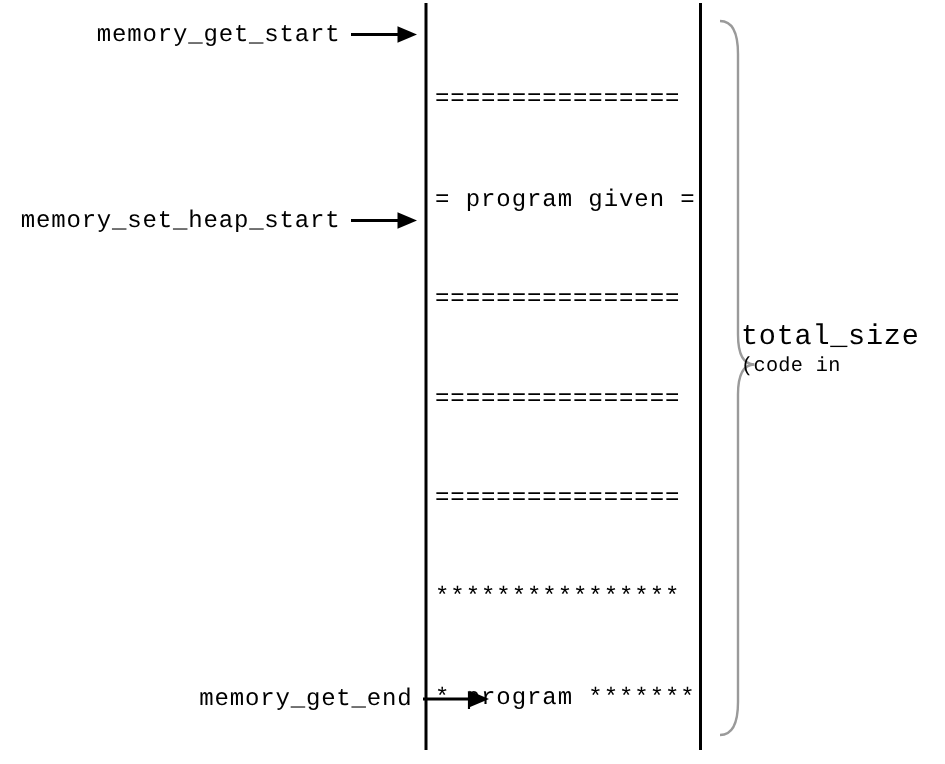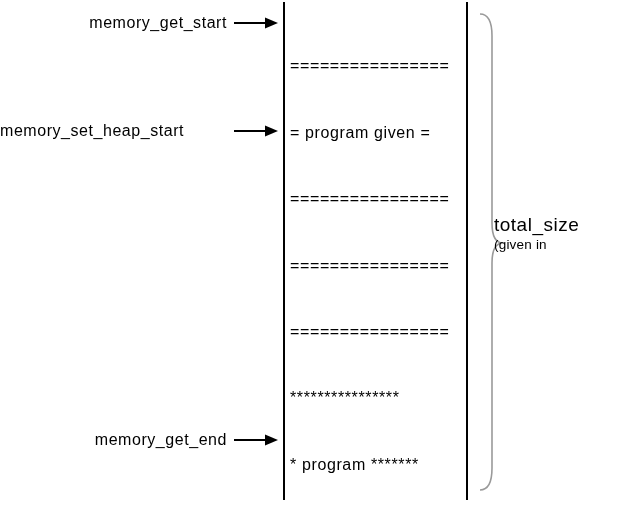--- a/index.html
+++ b/index.html
@@ -2,21 +2,21 @@
 <html><head>
 <meta charset="utf-8">
 <style>
   html, body { margin: 0; padding: 0; background: #ffffff; }
   #canvas {
     position: relative;
     width: 630px;
     height: 509px;
     background: #ffffff;
     overflow: hidden;
-    font-family: Liberation Sans, sans-serif;
+    font-family: Liberation Mono, monospace;
     color: #000000;
   }
 
   
   .pointer {
     position: absolute;
     left: 0;
     width: 278px;
     height: 22px;
     display: flex;
@@ -76,29 +76,29 @@
 <div id="canvas">
 
   <div class="pointer" style="top:12px;">
     <span class="label">memory_get_start</span>
     <svg width="44" height="12" viewBox="0 0 44 12">
       <line x1="0" y1="6" x2="33" y2="6" stroke="#000000" stroke-width="2"></line>
       <polygon points="31,0.5 31,11.5 44,6" fill="#000000"></polygon>
     </svg>
   </div>
 
-  <div class="pointer" style="top:120px;justify-content:space-between;">
+  <div class="pointer" style="top:136px;">
     <span class="label">memory_set_heap_start</span>
     <svg width="44" height="12" viewBox="0 0 44 12">
       <line x1="0" y1="6" x2="33" y2="6" stroke="#000000" stroke-width="2"></line>
       <polygon points="31,0.5 31,11.5 44,6" fill="#000000"></polygon>
     </svg>
   </div>
 
-  <div class="pointer" style="top:429px;">
+  <div class="pointer" style="top:455px;padding-left:48px;">
     <span class="label">memory_get_end</span>
     <svg width="44" height="12" viewBox="0 0 44 12">
       <line x1="0" y1="6" x2="33" y2="6" stroke="#000000" stroke-width="2"></line>
       <polygon points="31,0.5 31,11.5 44,6" fill="#000000"></polygon>
     </svg>
   </div>
 
   <div class="vline" id="vline-left"></div>
   <div class="vline" id="vline-right"></div>
 
@@ -131,16 +131,16 @@
              Q 18 6 18 28
              L 18 215
              Q 18 235 29 235
              Q 18 235 18 255
              L 18 460
              Q 18 482 6 482" fill="none" stroke="#9a9a9a" stroke-width="1.6"></path>
   </svg>
 
   <div id="brace-caption">
     <div id="brace-title">total_size</div>
-    <div class="brace-sub">(given in</div>
+    <div class="brace-sub">(code in</div>
   </div>
 
 </div>
 
 </body></html>

